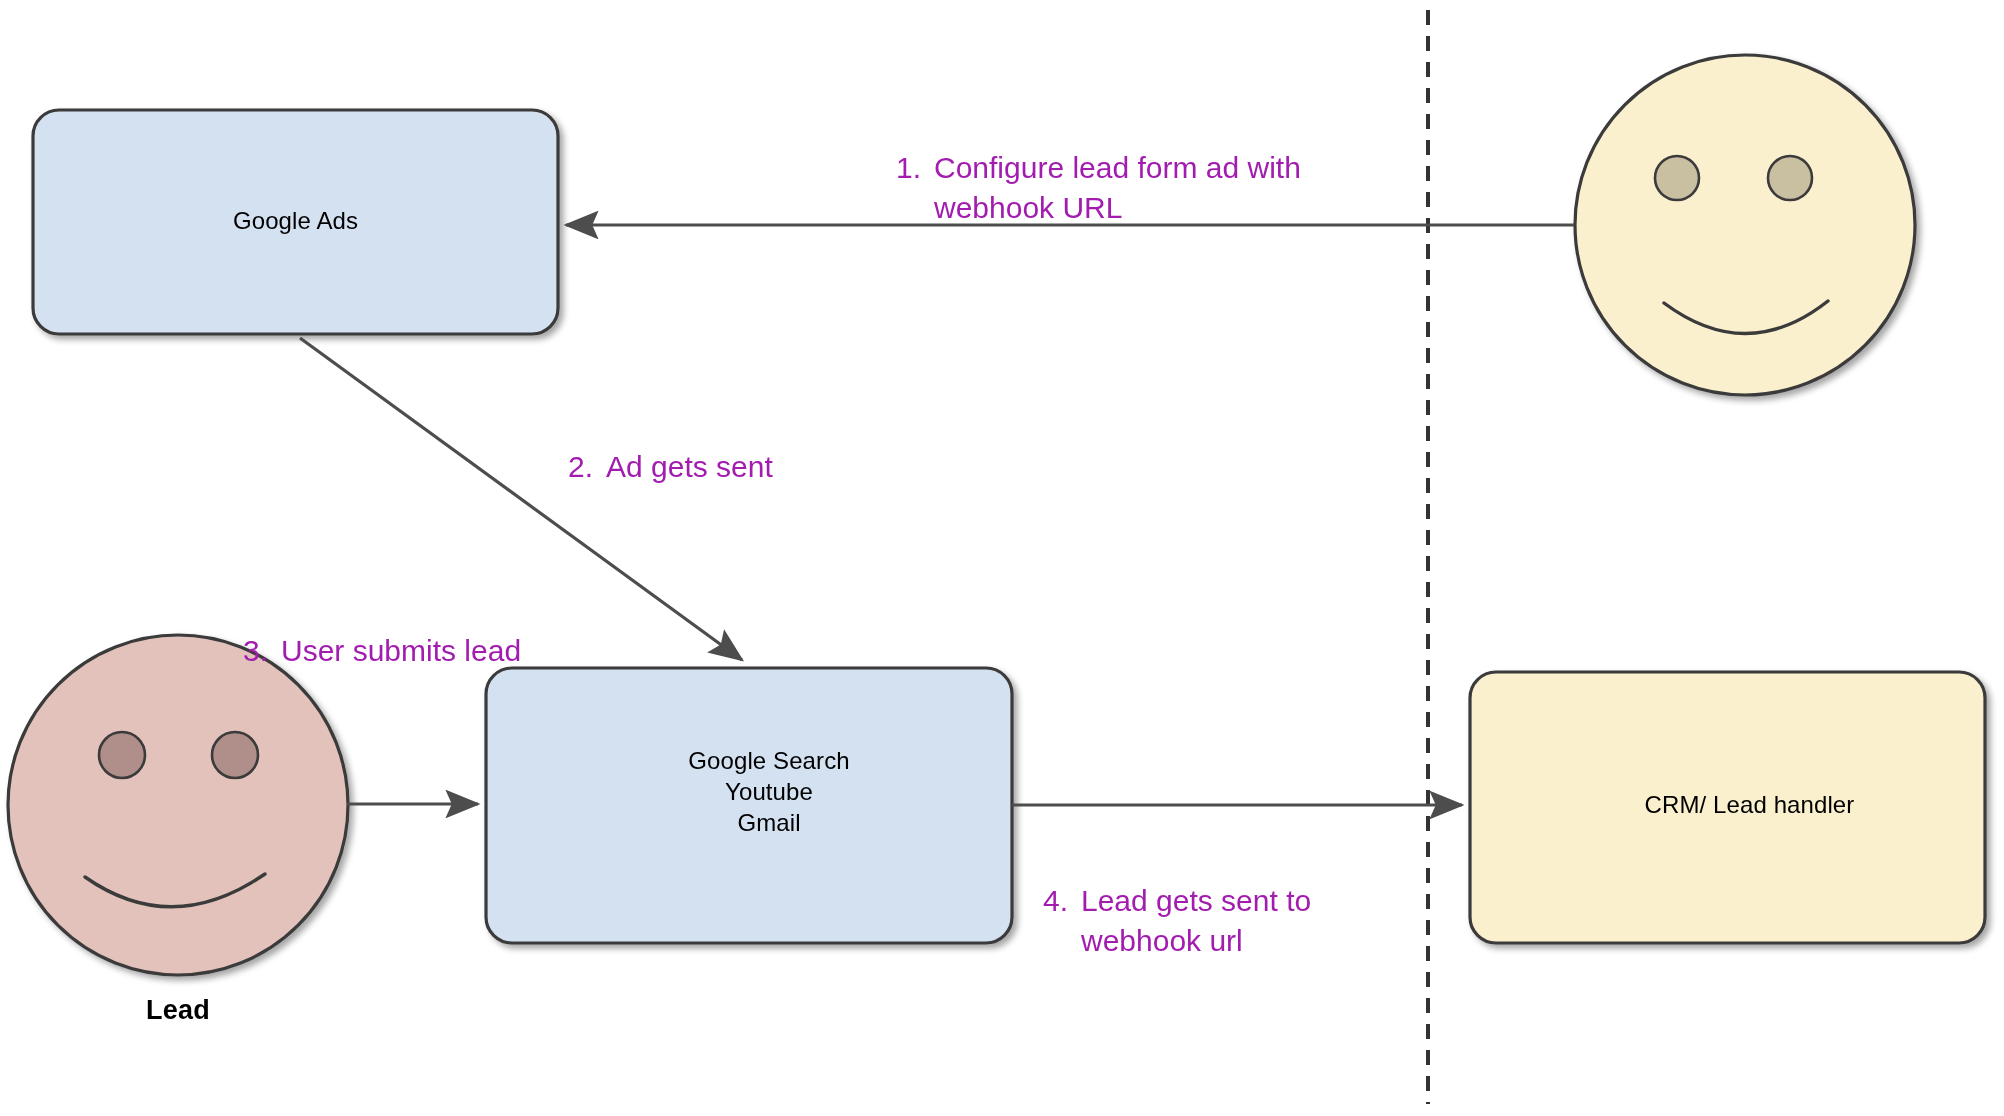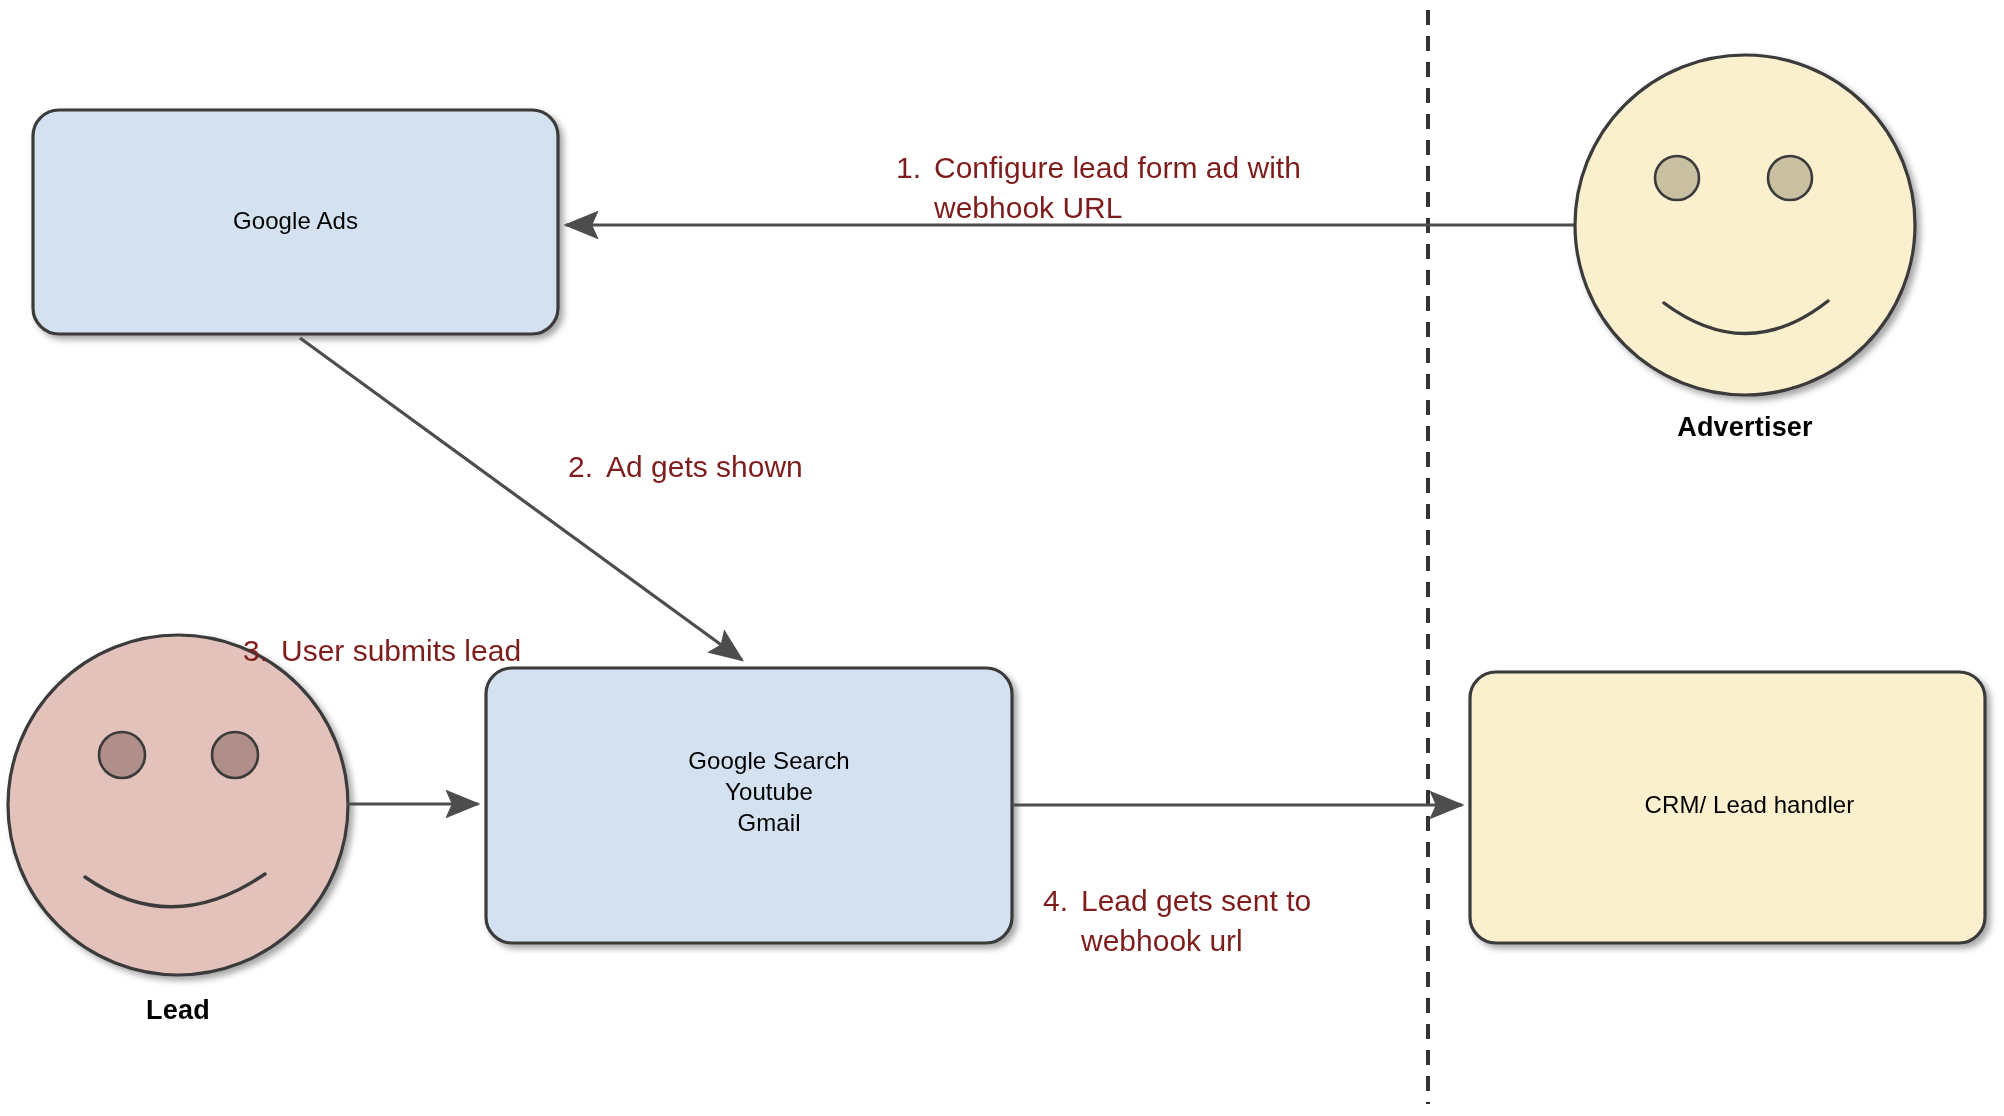--- a/index.html
+++ b/index.html
@@ -38,21 +38,21 @@
     font-size: 24px;
     letter-spacing: 0.1px;
   }
   .actor-label {
     font-size: 27px;
     font-weight: bold;
     letter-spacing: 0.2px;
   }
   .edge-label {
     position: absolute;
-    color: #7f1d1d;
+    color: #a21caf;
     font-size: 30px;
     line-height: 1.33;
     white-space: pre-line;
     text-align: left;
   }
   .edge-label .num {
     display: inline-block;
     min-width: 38px;
   }
   .label-indent {
@@ -113,31 +113,30 @@
   </svg>
 
   <div class="node-label box-label" style="left:33px; top:205px; width:525px;">Google Ads</div>
 
   <div class="node-label box-label" style="left:486px; top:745px; width:526px;padding-left:20px;">Google Search
 Youtube
 Gmail</div>
 
   <div class="node-label box-label" style="left:1470px; top:789px; width:515px;margin-left:22px;">CRM/ Lead handler</div>
 
-  <div class="node-label actor-label" style="left:1575px; top:410px; width:340px;">Advertiser</div>
 
   <div class="node-label actor-label" style="left:8px; top:993px; width:340px;">Lead</div>
 
   <div class="edge-label" style="left:896px; top:108px; width:520px;">
     <span><span class="num">1.</span><span>Configure lead form ad with</span></span>
     <span class="label-indent">webhook URL</span>
   </div>
 
   <div class="edge-label" style="left:568px; top:407px; width:420px;">
-    <span><span class="num">2.</span><span>Ad gets shown</span></span>
+    <span><span class="num">2.</span><span>Ad gets sent</span></span>
   </div>
 
   <div class="edge-label" style="left:243px; top:591px; width:420px;">
     <span><span class="num">3.</span><span>User submits lead</span></span>
   </div>
 
   <div class="edge-label" style="left:1043px; top:841px; width:400px;">
     <span><span class="num">4.</span><span>Lead gets sent to</span></span>
     <span class="label-indent">webhook url</span>
   </div>

